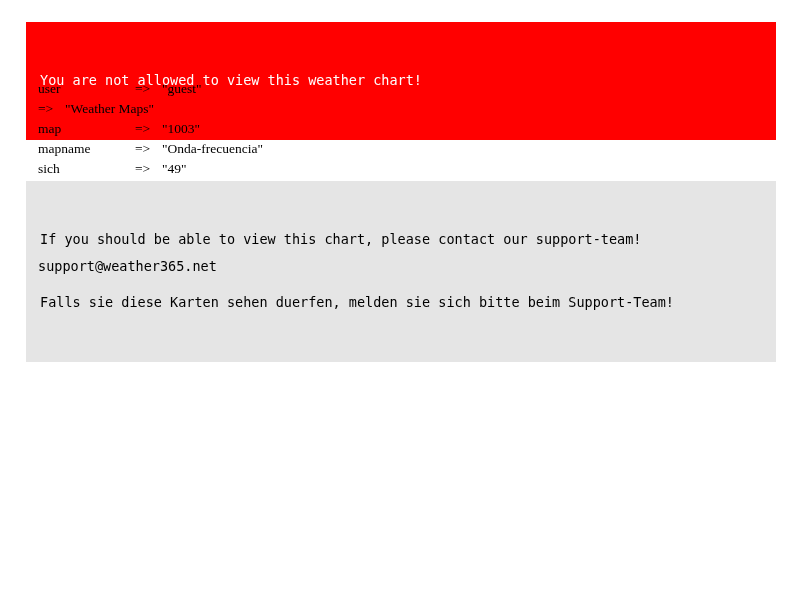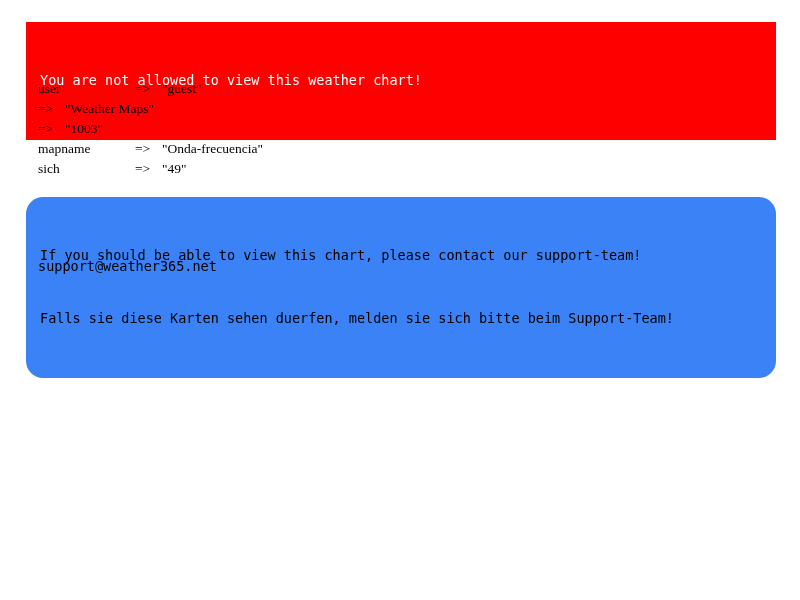--- a/index.html
+++ b/index.html
@@ -28,24 +28,23 @@
     padding: 6px 0 7px 14px;
     line-height: 21px;
     white-space: pre;
   }
   .banner-error {
     top: 22px;
     background: #ff0000;
     color: #ffffff;
   }
   .banner-ok {
-    top: 197px;
-    background: #3b82f6;
+    top: 181px;
+    background: #e5e5e5;
     color: #000000;
-    border-radius: 17px;
   }
   .banner div {
     white-space: pre;
   }
   .params {
     position: absolute;
     left: 38px;
     top: 79px;
     line-height: 20px;
   }
@@ -90,20 +89,21 @@
     <div class="param-row">
       <span class="param-key">user</span>
       <span class="param-arrow">=&gt;</span>
       <span class="param-val">"guest"</span>
     </div>
     <div class="param-row">
       <span class="param-arrow">=&gt;</span>
       <span class="param-val">"Weather Maps"</span>
     </div>
     <div class="param-row">
+      <span class="param-key">map</span>
       <span class="param-arrow">=&gt;</span>
       <span class="param-val">"1003"</span>
     </div>
     <div class="param-row">
       <span class="param-key">mapname</span>
       <span class="param-arrow">=&gt;</span>
       <span class="param-val">"Onda-frecuencia"</span>
     </div>
     <div class="param-row">
       <span class="param-key">sich</span>

